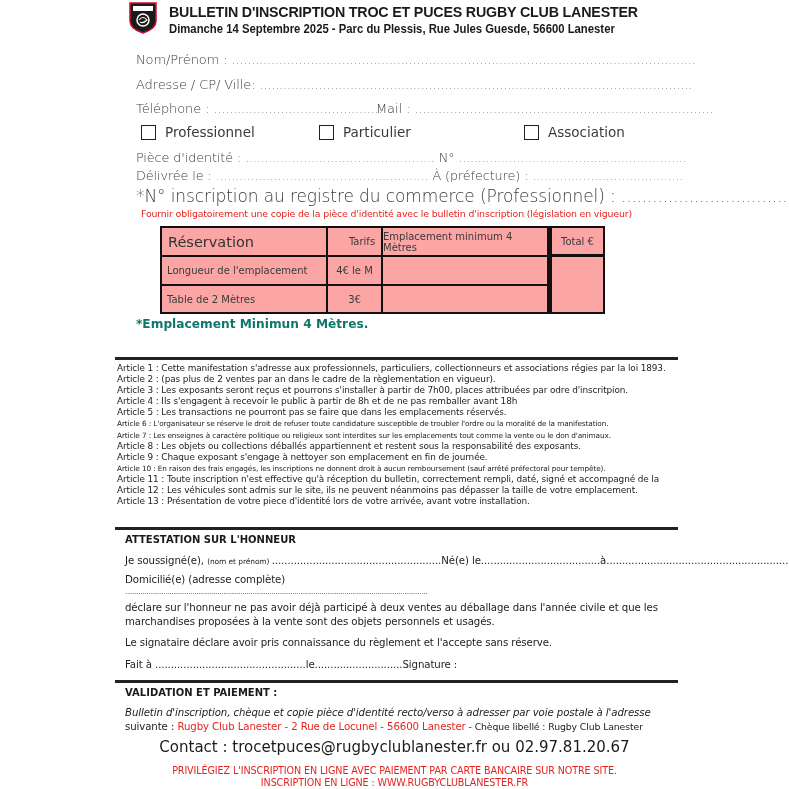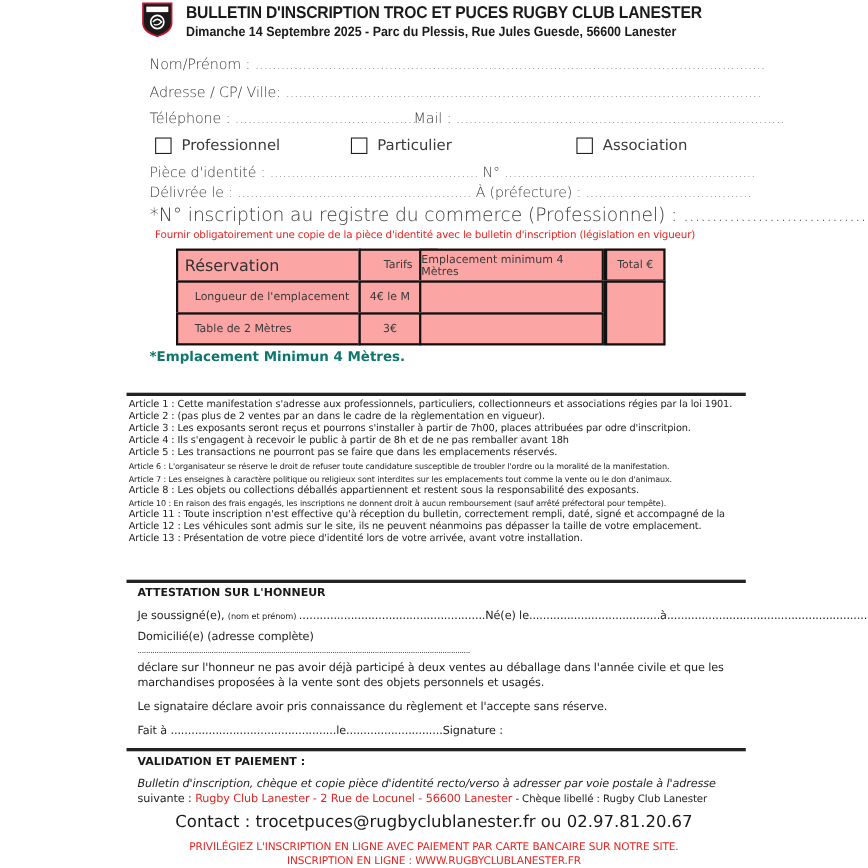--- a/index.html
+++ b/index.html
@@ -18,21 +18,21 @@
     .cb { width: 15px; height: 15px; border: 1.6px solid #231f20; background: #fff; display: inline-block; }
     .cb-label { font-size: 13.5px; color: #3a3a3a; }
 
     .red-note { left: 141px; top: 208px; font-size: 9.4px; color: #e52421; white-space: nowrap; letter-spacing: -0.15px; }
 
     
     .tbl { left: 160px; top: 226px; }
     .cell { position: absolute; border: 2px solid #111; background: #fca5a5; font-size: 10px; color: #3a3a3a; display: flex; align-items: center; }
     .cell.center { justify-content: center; }
     .cell.big { font-size: 14.5px; color: #333; padding-left: 6px; }
-    .cell.pad { padding-left: 15px; }
+    .cell.pad { padding-left: 5px; }
 
     .min-note { left: 136px; top: 317px; font-size: 12.2px; font-weight: bold; color: #0f766e; white-space: nowrap; text-align: right; }
 
     .hr { position: absolute; left: 115px; width: 563px; height: 3px; background: #222; }
 
     .articles { left: 117px; top: 363px; width: 565px; }
     .art { font-size: 8.9px; line-height: 11.1px; color: #222; white-space: nowrap; letter-spacing: -0.1px; }
     .art.small { font-size: 7.3px; }
 
     .sec-title { font-size: 10px; font-weight: bold; color: #1a1a1a; white-space: nowrap; }
@@ -111,28 +111,29 @@
   <div class="cell" style="left:221px; top:58px; width:168px; height:30px;"></div>
 
   <div class="cell" style="left:389px; top:29px; width:56px; height:59px; border-left-width:3px;"></div>
 </div>
 
 <div class="abs min-note">*Emplacement Minimun 4 Mètres.</div>
 
 <div class="hr" style="top:357px;"></div>
 
 <div class="abs articles">
-  <div class="art">Article 1 : Cette manifestation s'adresse aux professionnels, particuliers, collectionneurs et associations régies par la loi 1901.</div>
+  <div class="art">Article 1 : Cette manifestation s'adresse aux professionnels, particuliers, collectionneurs et associations régies par la loi 1893.</div>
   <div class="art">Article 2 : (pas plus de 2 ventes par an dans le cadre de la règlementation en vigueur).</div>
   <div class="art">Article 3 : Les exposants seront reçus et pourrons s'installer à partir de 7h00, places attribuées par odre d'inscritpion.</div>
   <div class="art">Article 4 : Ils s'engagent à recevoir le public à partir de 8h et de ne pas remballer avant 18h</div>
   <div class="art">Article 5 : Les transactions ne pourront pas se faire que dans les emplacements réservés.</div>
   <div class="art small">Article 6 : L'organisateur se réserve le droit de refuser toute candidature susceptible de troubler l'ordre ou la moralité de la manifestation.</div>
   <div class="art small">Article 7 : Les enseignes à caractère politique ou religieux sont interdites sur les emplacements tout comme la vente ou le don d'animaux.</div>
   <div class="art">Article 8 : Les objets ou collections déballés appartiennent et restent sous la responsabilité des exposants.</div>
+  <div class="art">Article 9 : Chaque exposant s'engage à nettoyer son emplacement en fin de journée.</div>
   <div class="art small">Article 10 : En raison des frais engagés, les inscriptions ne donnent droit à aucun remboursement (sauf arrêté préfectoral pour tempête).</div>
   <div class="art">Article 11 : Toute inscription n'est effective qu'à réception du bulletin, correctement rempli, daté, signé et accompagné de la</div>
   <div class="art">Article 12 : Les véhicules sont admis sur le site, ils ne peuvent néanmoins pas dépasser la taille de votre emplacement.</div>
   <div class="art">Article 13 : Présentation de votre piece d'identité lors de votre arrivée, avant votre installation.</div>
 </div>
 
 <div class="hr" style="top:527px;"></div>
 
 <div class="abs sec-title" style="left:125px; top:534px;">ATTESTATION SUR L'HONNEUR</div>
 <div class="abs att" style="left:125px; top:555px;">

